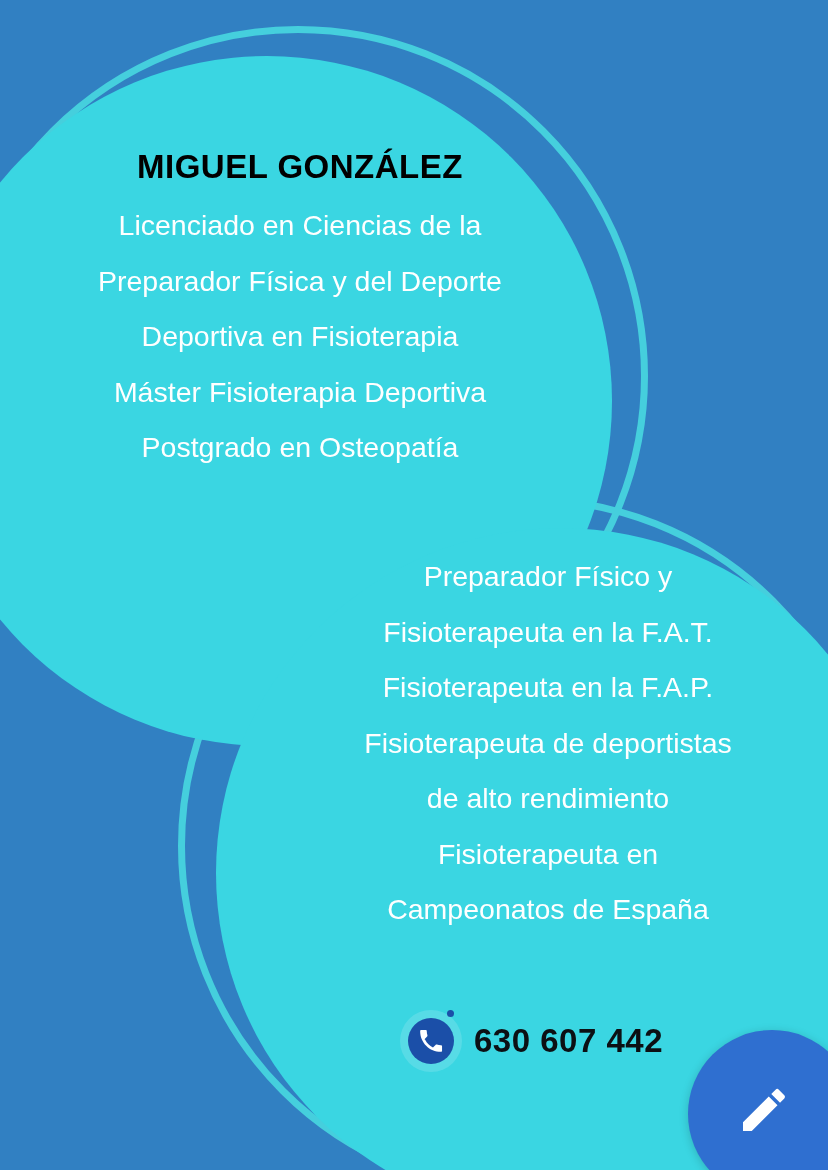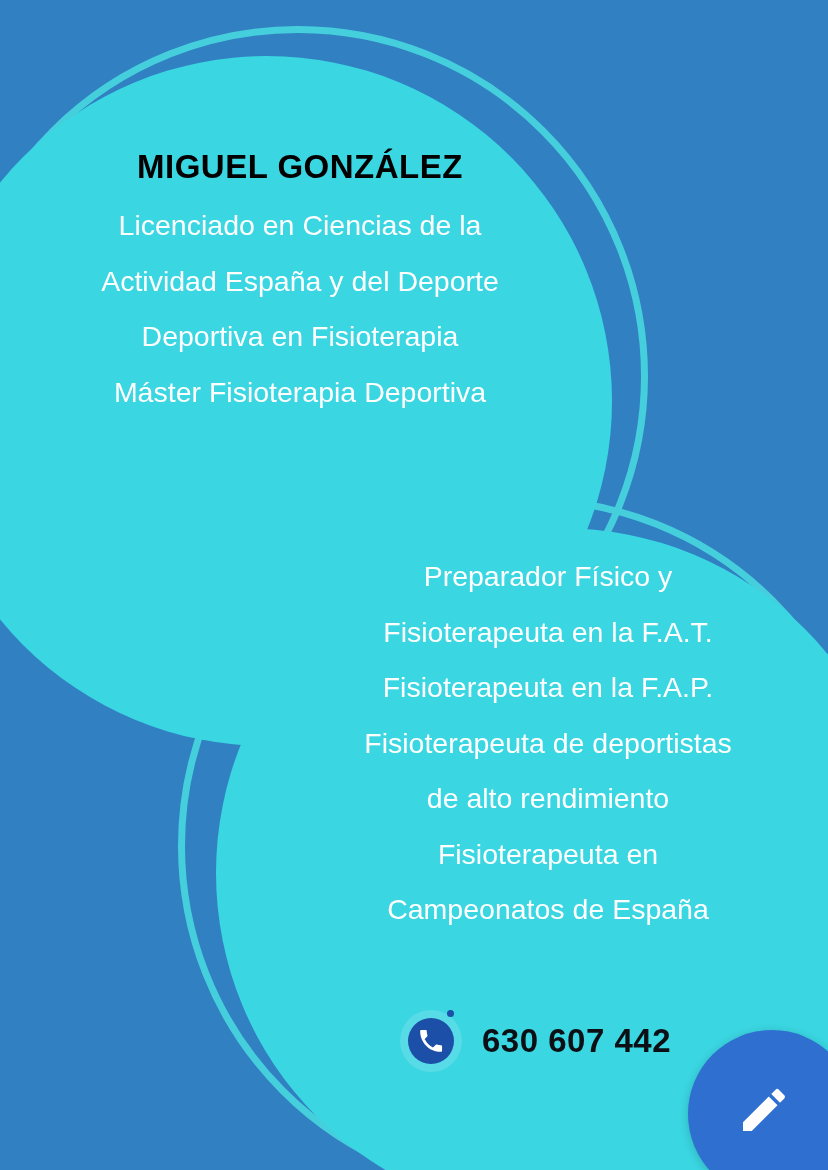--- a/index.html
+++ b/index.html
@@ -98,21 +98,21 @@
     margin-bottom: 27px;
   }
 
   
   .phone-row {
     position: absolute;
     left: 400px;
     top: 1010px;
     display: flex;
     align-items: center;
-    gap: 20px;
+    gap: 12px;
   }
   .phone-badge {
     position: relative;
     width: 62px;
     height: 62px;
     display: flex;
     align-items: center;
     justify-content: center;
   }
   .phone-badge .halo {
@@ -177,23 +177,24 @@
 
   <div class="ring ring-top"></div>
   <div class="ring ring-bottom"></div>
 
   <div class="circle circle-top"></div>
   <div class="circle circle-bottom"></div>
 
   <div class="block block-top">
     <div class="name">MIGUEL GONZÁLEZ</div>
     <div class="line">Licenciado en Ciencias de la</div>
-    <div class="line">Actividad España y del Deporte</div>
+    <div class="line">Preparador Física y del Deporte</div>
     <div class="line">Deportiva en Fisioterapia</div>
     <div class="line">Máster Fisioterapia Deportiva</div>
+    <div class="line">Postgrado en Osteopatía</div>
   </div>
 
   <div class="block block-bottom">
     <div class="line">Preparador Físico y</div>
     <div class="line">Fisioterapeuta en la F.A.T.</div>
     <div class="line">Fisioterapeuta en la F.A.P.</div>
     <div class="line">Fisioterapeuta de deportistas</div>
     <div class="line">de alto rendimiento</div>
     <div class="line">Fisioterapeuta en</div>
     <div class="line">Campeonatos de España</div>

